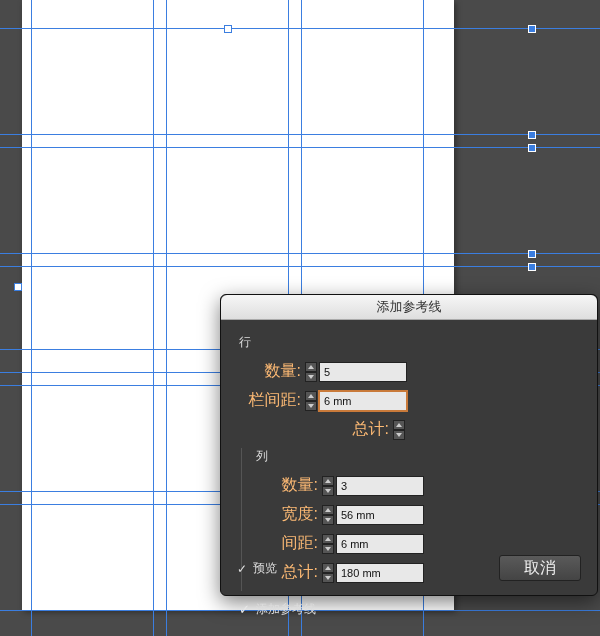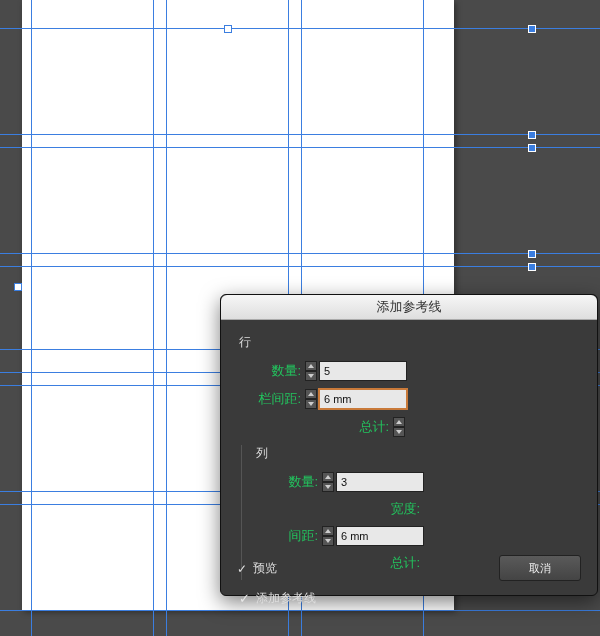--- a/index.html
+++ b/index.html
@@ -11,31 +11,31 @@
   .sel-dot{position:absolute;width:6px;height:6px;background:#3b7ee0;border:1px solid #fff;border-radius:0;}
   .hollow{position:absolute;width:6px;height:6px;background:#fff;border:1px solid #3b7ee0;}
   
   .dialog{position:absolute;left:220px;top:294px;width:376px;height:300px;background:#3a3a3a;border:1px solid #111;border-radius:6px;box-shadow:0 6px 20px rgba(0,0,0,.5);color:#e8e8e8;}
   .titlebar{height:24px;background:linear-gradient(#f6f6f6,#dedede);border-top-left-radius:6px;border-top-right-radius:6px;border-bottom:1px solid #aaa;text-align:center;line-height:24px;color:#333;font-size:13px;}
   .dlg-body{padding:14px 18px 10px 18px;position:relative;}
   .group{display:inline-block;vertical-align:top;width:168px;}
   .group + .group{margin-left:2px;border-left:1px solid #555;padding-left:14px;}
   .group-title{color:#ddd;margin-bottom:10px;}
   .row{display:flex;align-items:center;justify-content:flex-end;margin-bottom:8px;}
-  .row label{color:#22c55e;margin-right:4px;white-space:nowrap;font-size:13px;}
+  .row label{color:#fdba74;margin-right:4px;white-space:nowrap;font-size:16px;}
   .stepper{display:flex;align-items:center;}
   .stepper .btns{width:12px;height:20px;display:flex;flex-direction:column;margin-right:2px;}
   .stepper .btns span{flex:1;background:#555;border:1px solid #222;display:flex;align-items:center;justify-content:center;}
   .stepper .btns span svg{width:6px;height:4px;}
   .stepper input{width:78px;height:18px;background:#e8e8e8;border:1px solid #222;color:#111;font-size:11px;padding:0 4px;font-family:inherit;}
   .stepper.hl input{border:1px solid #c97a3a;box-shadow:0 0 0 1px #c97a3a;}
   .check-row{display:flex;align-items:center;margin-top:10px;color:#ddd;}
   .check-row .tick{margin-right:6px;font-size:13px;color:#e8e8e8;}
   .buttons{position:absolute;right:16px;bottom:14px;display:flex;gap:12px;}
-  .btn{width:80px;height:24px;background:linear-gradient(#5a5a5a,#444);border:1px solid #222;color:#eee;display:flex;align-items:center;justify-content:center;border-radius:3px;cursor:pointer;font-size:11px;}
+  .btn{width:80px;height:24px;background:linear-gradient(#5a5a5a,#444);border:1px solid #222;color:#eee;display:flex;align-items:center;justify-content:center;border-radius:3px;cursor:pointer;font-size:16px;}
   .preview{position:absolute;left:16px;bottom:18px;display:flex;align-items:center;color:#ddd;}
   .preview .tick{margin-right:6px;}
 </style>
 </head>
 <body>
 
 <div class="workspace">
   <div class="page"></div>
 
   <div class="guide v" style="left:31px"></div>
@@ -146,20 +146,35 @@
                     <polygon points="0,0 6,0 3,4" fill="#ccc"></polygon>
                   </svg>
                 </span>
               </div>
             <input value="3" style="">
           </div>
         </div>
 
         <div class="row">
           <label>宽度:</label>
+          <div class="stepper">
+            <div class="btns">
+                <span>
+                  <svg viewBox="0 0 6 4">
+                    <polygon points="3,0 6,4 0,4" fill="#ccc"></polygon>
+                  </svg>
+                </span>
+                <span>
+                  <svg viewBox="0 0 6 4">
+                    <polygon points="0,0 6,0 3,4" fill="#ccc"></polygon>
+                  </svg>
+                </span>
+              </div>
+            <input value="56 mm" style="">
+          </div>
         </div>
 
         <div class="row">
           <label>间距:</label>
           <div class="stepper">
             <div class="btns">
                 <span>
                   <svg viewBox="0 0 6 4">
                     <polygon points="3,0 6,4 0,4" fill="#ccc"></polygon>
                   </svg>
@@ -169,20 +184,35 @@
                     <polygon points="0,0 6,0 3,4" fill="#ccc"></polygon>
                   </svg>
                 </span>
               </div>
             <input value="6 mm" style="">
           </div>
         </div>
 
         <div class="row">
           <label>总计:</label>
+          <div class="stepper">
+            <div class="btns">
+                <span>
+                  <svg viewBox="0 0 6 4">
+                    <polygon points="3,0 6,4 0,4" fill="#ccc"></polygon>
+                  </svg>
+                </span>
+                <span>
+                  <svg viewBox="0 0 6 4">
+                    <polygon points="0,0 6,0 3,4" fill="#ccc"></polygon>
+                  </svg>
+                </span>
+              </div>
+            <input value="180 mm" style="">
+          </div>
         </div>
       </div>
 
       <div class="check-row">
         <span class="tick">✓</span>
         <span>添加参考线</span>
       </div>
     </div>
 
     <div class="preview">

